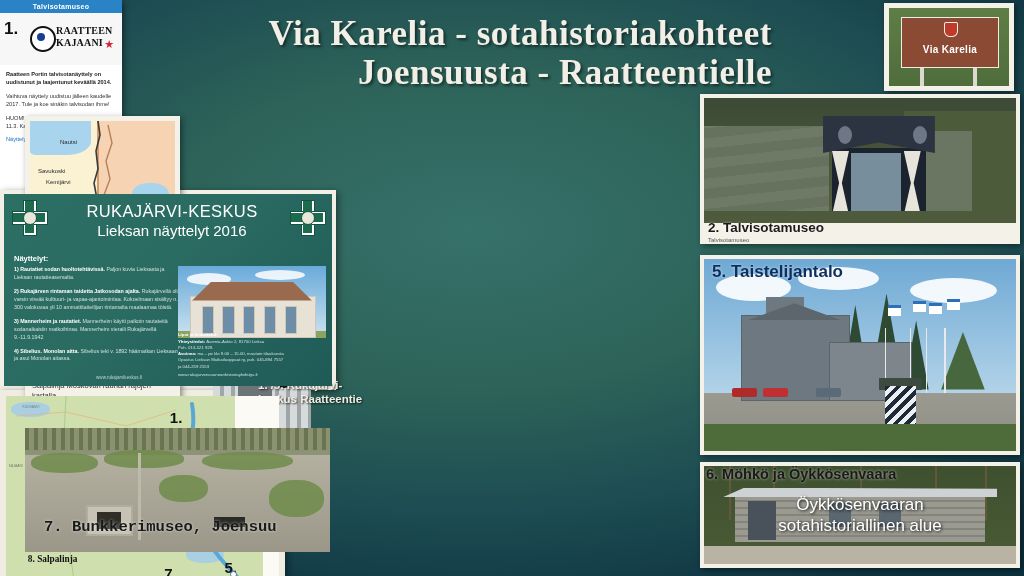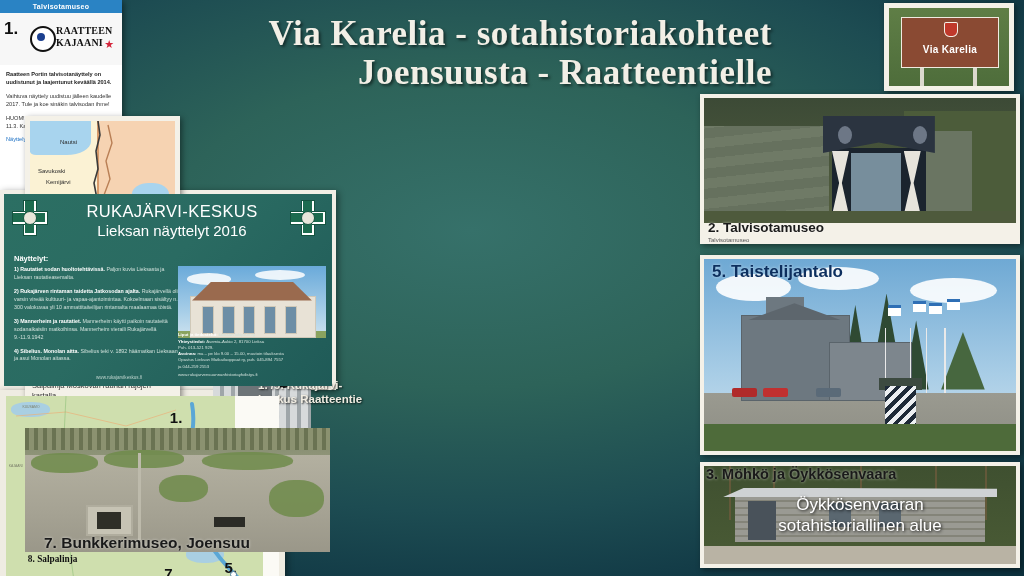--- a/index.html
+++ b/index.html
@@ -215,21 +215,21 @@
   #vk-card{left:884px;top:3px;width:130px;height:88px;padding:5px;box-sizing:border-box;background:#f4f1e8;}
   #vk-photo{position:relative;width:100%;height:100%;overflow:hidden;background:#fdba74;}
   .vk-bg{position:absolute;inset:0;background:linear-gradient(#5f7e46,#4e6d3b);}
   .vk-sign{position:absolute;left:10%;top:12%;width:80%;height:62%;background:#8a4a33;border:1.5px solid #f0ece1;}
   .vk-shield{position:absolute;left:44%;top:8%;width:12%;height:26%;background:#c0392b;
     border:1px solid #f5f0e6;border-radius:2px 2px 40% 40%;}
   .vk-text{position:absolute;left:0;top:52%;width:100%;text-align:center;color:#fff;
     font-size:10px;font-weight:bold;letter-spacing:.3px;}
   .vk-post{position:absolute;bottom:0;width:4px;height:26%;background:#dcd9cf;}
 
-  .lbl-7{position:absolute;left:44px;top:534px;font-size:15.5px;}
+  .lbl-7{position:absolute;left:44px;top:518px;font-size:15.5px;font-family:Liberation Mono, monospace;}
   .lbl-2{position:absolute;left:708px;top:220px;font-size:13.5px;}
   .lbl-5{position:absolute;left:712px;top:262px;font-size:17px;color:#0d2f5e;}
   .lbl-6{position:absolute;left:706px;top:466px;font-size:14.5px;}
 </style>
 </head>
 <body>
 
 <div id="slide">
 
   <div class="title-block">
@@ -481,21 +481,21 @@
       <div class="mh-door"></div>
       <div class="mh-win" style="left:40%"></div>
       <div class="mh-win" style="left:56%"></div>
       <div class="mh-ground"></div>
       <div id="mohko-overlay">
         <div>Öykkösenvaaran</div>
         <div>sotahistoriallinen  alue</div>
       </div>
     </div>
   </div>
-  <div class="num-label lbl-6">3. Möhkö ja Öykkösenvaara</div>
+  <div class="num-label lbl-6">6. Möhkö ja Öykkösenvaara</div>
 
   <div class="photo" id="bunk-card">
     <div id="bunk-photo">
       <div class="bk-top"></div>
       <div class="bk-trees"></div>
       <div class="bk-conc"></div>
       <div class="bk-moss" style="left:2%;top:20%;width:22%;height:16%"></div>
       <div class="bk-moss" style="left:26%;top:18%;width:26%;height:14%"></div>
       <div class="bk-moss" style="left:58%;top:19%;width:30%;height:15%"></div>
       <div class="bk-moss" style="left:44%;top:38%;width:16%;height:22%"></div>

